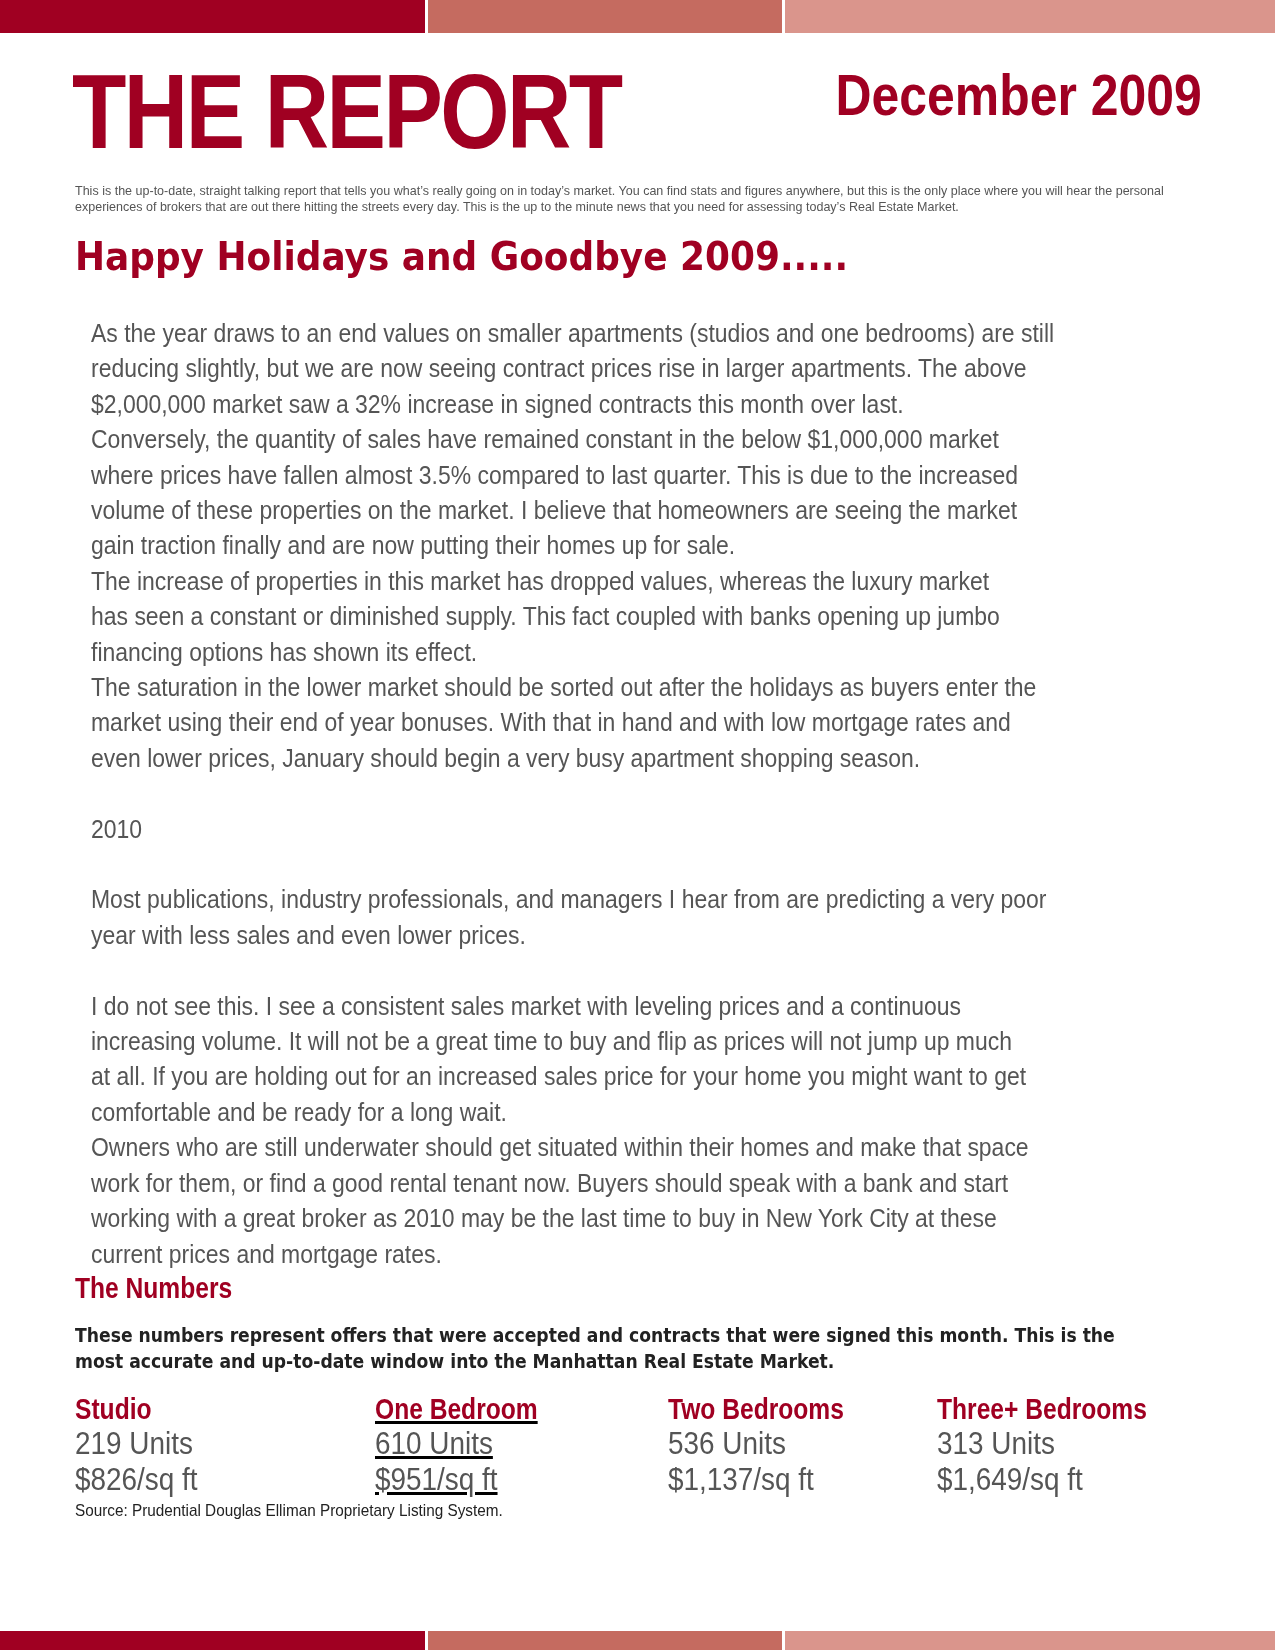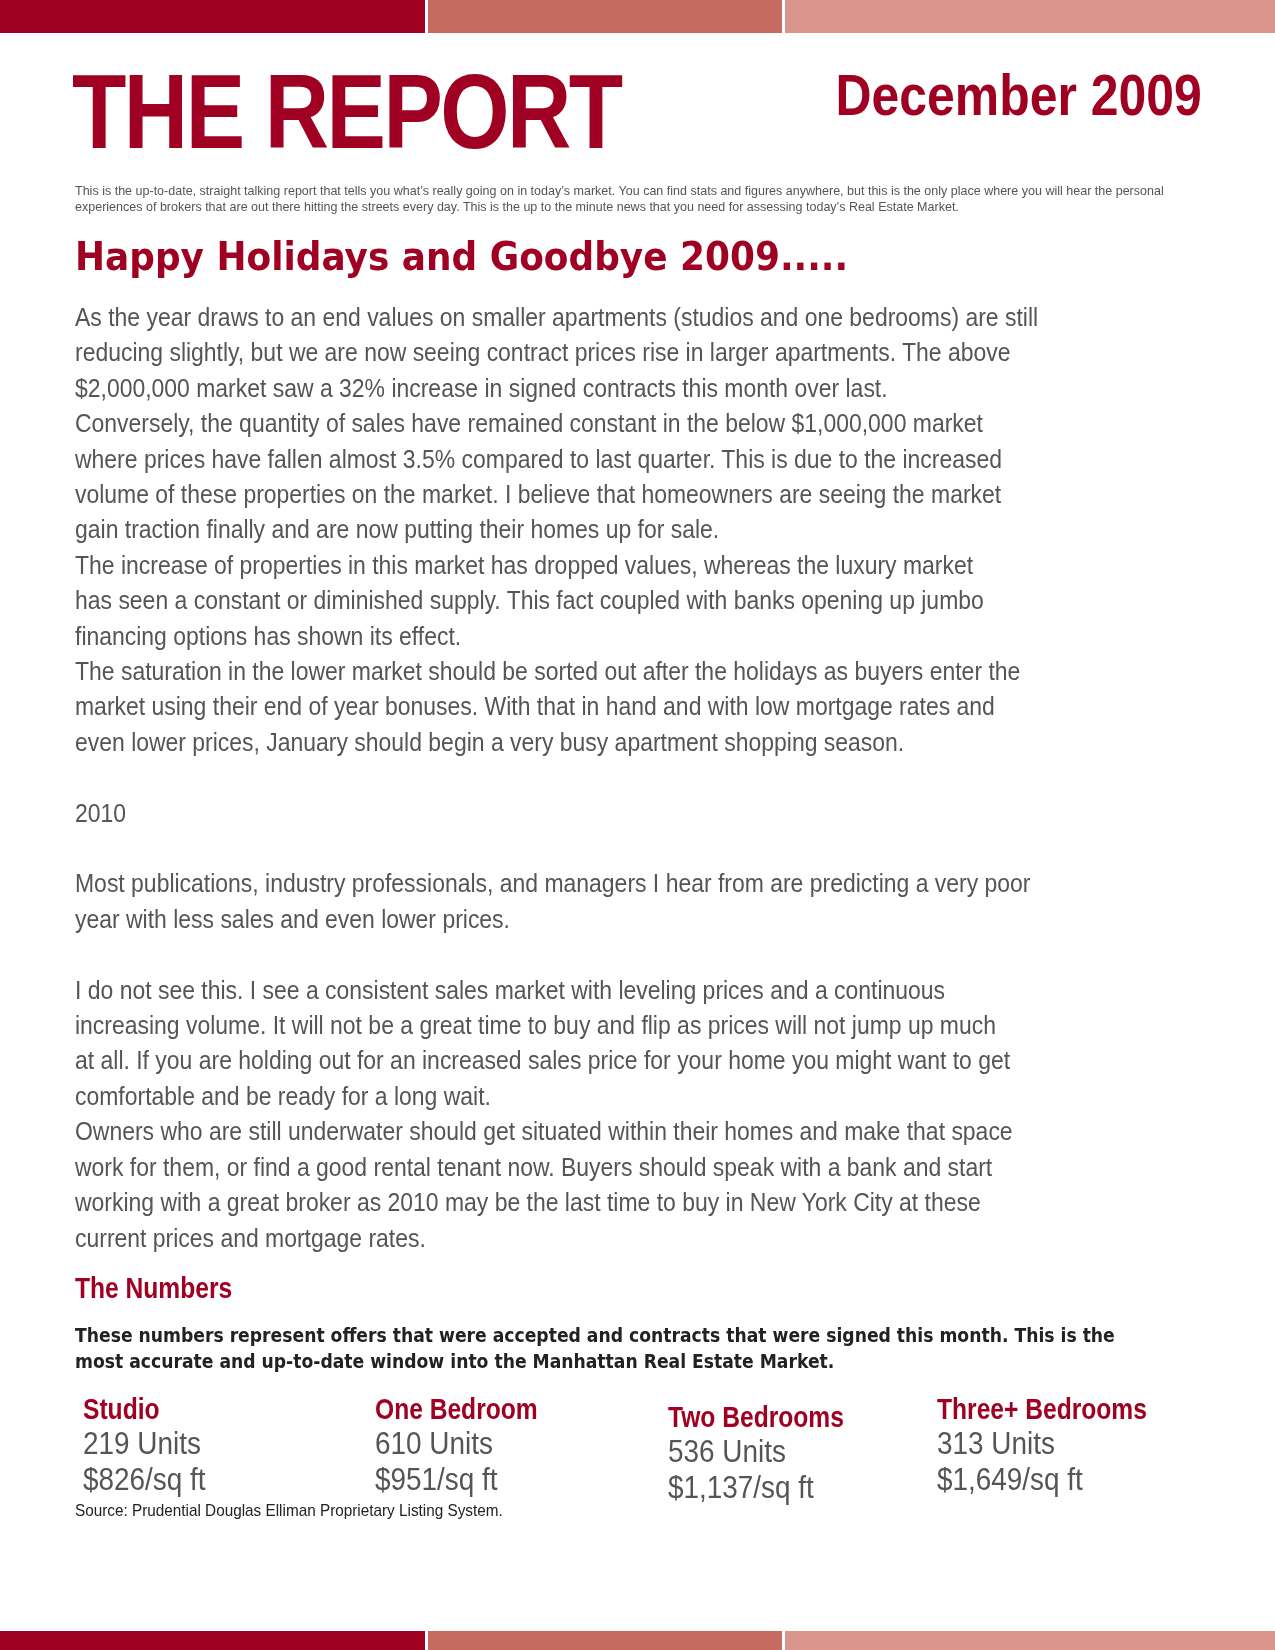--- a/index.html
+++ b/index.html
@@ -12,32 +12,32 @@
   .seg2 { width: 354px; margin-left: 3px; background: #c56b60; }
   .seg3 { flex: 1; margin-left: 3px; background: #da958c; }
 
   .title { position: absolute; left: 72px; top: 58px; margin: 0; font-family: "Liberation Sans", sans-serif; font-weight: bold; font-size: 106px; line-height: 1; color: #a00022; letter-spacing: -3px; transform: scaleX(0.84); transform-origin: left top; white-space: nowrap; }
   .date { position: absolute; right: 73px; top: 66px; margin: 0; font-family: "Liberation Sans", sans-serif; font-weight: bold; font-size: 58px; line-height: 1; color: #a00022; transform: scaleX(0.86); transform-origin: right top; white-space: nowrap; }
 
   .intro { position: absolute; left: 75px; top: 183px; width: 1190px; margin: 0; font-family: "Liberation Sans Narrow", "Liberation Sans", sans-serif; font-size: 13.4px; line-height: 16px; color: #555555; transform: scaleX(0.935); transform-origin: left top; }
 
   .heading { position: absolute; left: 75px; top: 236px; margin: 0; font-family: "DejaVu Sans", sans-serif; font-weight: bold; font-size: 39px; line-height: 1.1; color: #a00022; transform: scaleX(0.92); transform-origin: left top; white-space: nowrap; }
 
-  .body { position: absolute; left: 75px; top: 300px; width: 1130px; margin: 0; font-family: "Liberation Sans", sans-serif; font-size: 25.5px; line-height: 35.4px; color: #555555; }
+  .body { position: absolute; left: 75px; top: 300px; width: 1130px; margin: 16px; font-family: "Liberation Sans", sans-serif; font-size: 25.5px; line-height: 35.4px; color: #555555; }
   .body .gap { height: 35.4px; }
   .body .line { display: block; white-space: nowrap; transform: scaleX(0.90); transform-origin: left top; }
 
   .numbers-title { position: absolute; left: 75px; top: 1273px; margin: 0; font-family: "Liberation Sans", sans-serif; font-weight: bold; font-size: 30px; line-height: 1; color: #a00022; transform: scaleX(0.82); transform-origin: left top; white-space: nowrap; }
   .numbers-desc { position: absolute; left: 75px; top: 1322px; width: 1200px; margin: 0; font-family: "DejaVu Sans", sans-serif; font-weight: bold; font-size: 20px; line-height: 26px; color: #222222; transform: scaleX(0.86); transform-origin: left top; }
   .numbers-desc .line { display: block; white-space: nowrap; }
 
   .stat-col { position: absolute; top: 1392px; }
   .stat-col .stat-label { font-family: "Liberation Sans", sans-serif; font-weight: bold; font-size: 30px; line-height: 34px; color: #a00022; transform: scaleX(0.82); transform-origin: left top; white-space: nowrap; }
   .stat-col .stat-value { font-family: "Liberation Sans", sans-serif; font-size: 31px; line-height: 35.5px; color: #555555; transform: scaleX(0.90); transform-origin: left top; white-space: nowrap; }
-  .col-1 { left: 83px; } .col-2 { left: 375px; } .col-3 { left: 668px; margin-top: 8px; } .col-4 { left: 937px; }
+  .col-1 { left: 75px; } .col-2 { left: 375px; text-decoration: underline; } .col-3 { left: 668px; } .col-4 { left: 937px; }
 
   .source { position: absolute; left: 75px; top: 1501px; margin: 0; font-family: "Liberation Sans", sans-serif; font-size: 17px; line-height: 1.2; color: #222222; transform: scaleX(0.90); transform-origin: left top; white-space: nowrap; }
 </style>
 </head>
 <body>
 
 <div class="bar-row top">
   <div class="seg seg1"></div>
   <div class="seg seg2"></div>
   <div class="seg seg3"></div>

